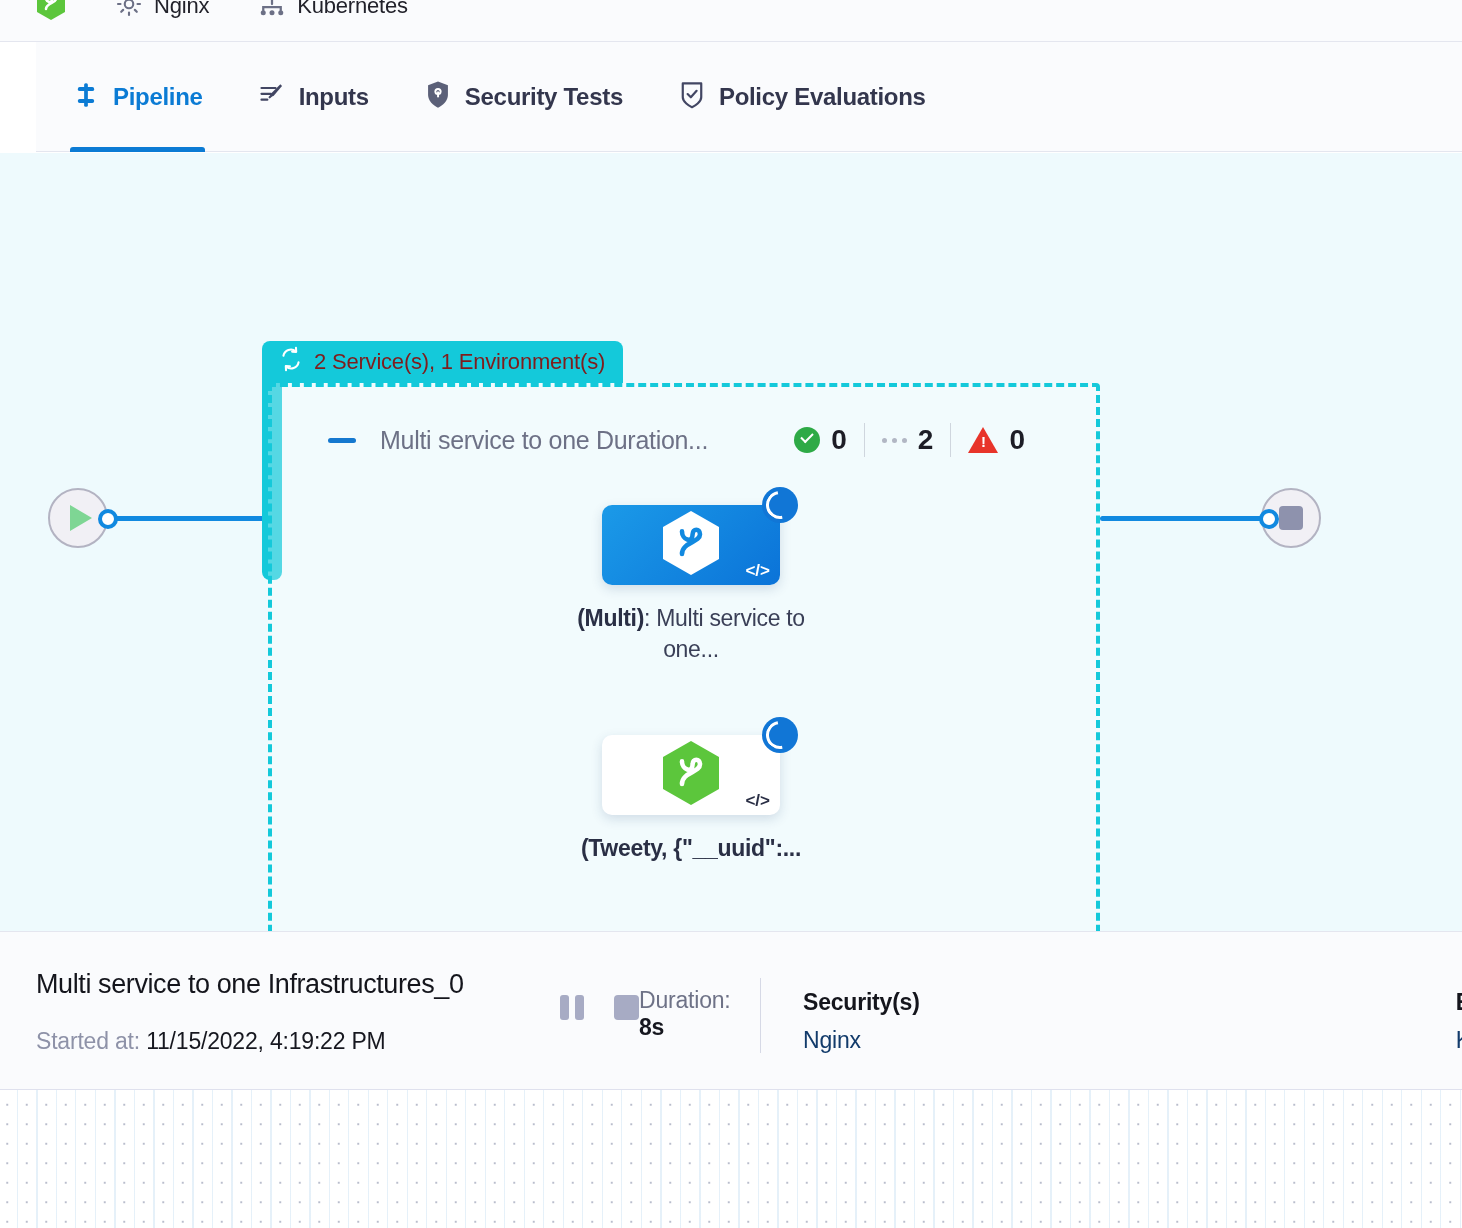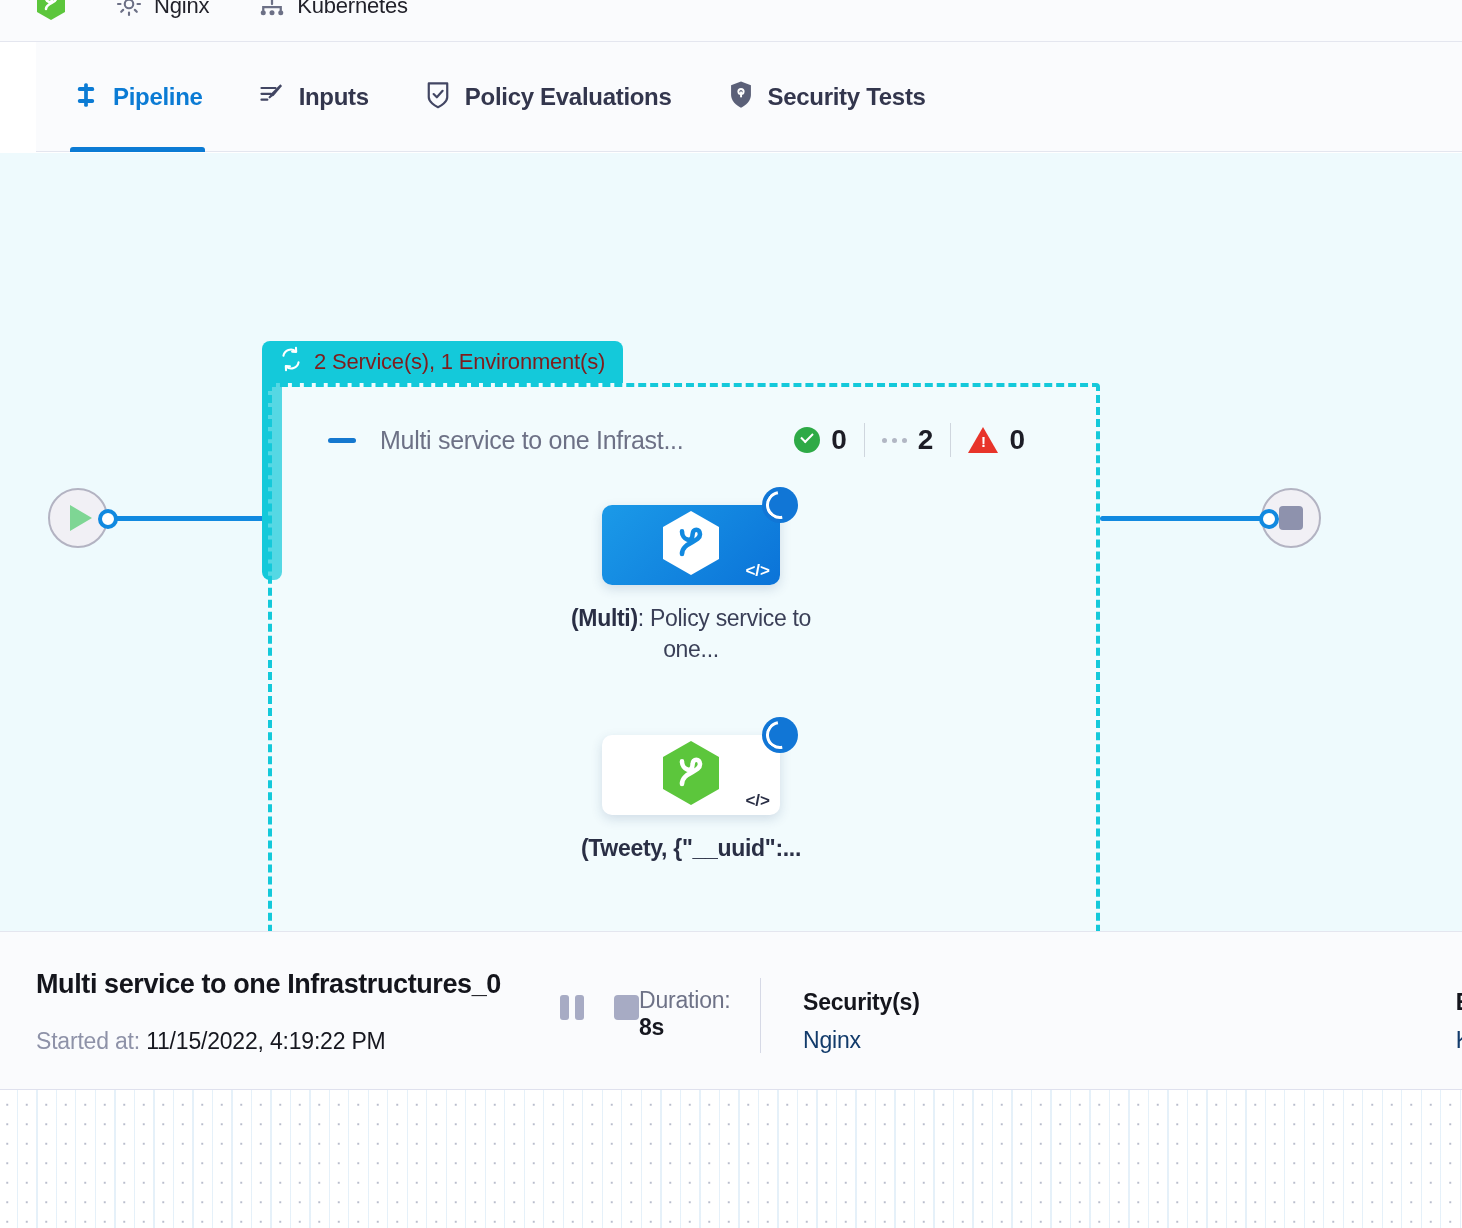--- a/index.html
+++ b/index.html
@@ -162,21 +162,21 @@
   }
   .svclabel b { font-weight: bold; color: #2a2f45; }
 
   
   .detail {
     position: absolute; left: 0; top: 931px; width: 1462px; height: 159px;
     background: #fafbfd; border-top: 1px solid #e4e6ef; border-bottom: 1px solid #dfe1ee;
     display: flex; align-items: flex-start; overflow: hidden;
   }
   .d-left { padding: 37px 0 0 36px; width: 560px; flex: none; }
-  .d-title { font-size: 27px; font-weight: bold; color: #14151c; letter-spacing: -0.4px; }
+  .d-title { font-size: 27px; font-weight: normal; color: #14151c; letter-spacing: -0.4px; }
   .d-sub { margin-top: 28px; font-size: 23px; color: #16171f; letter-spacing: -0.2px; }
   .d-sub .muted { color: #8e92a8; }
   .d-mid {
     width: 200px; flex: none; padding-top: 41px;
     display: flex; align-items: center;
   }
   .d-ctrls { display: flex; align-items: center; gap: 30px; }
   .ic-pause { display: flex; gap: 6px; }
   .ic-pause i { display: block; width: 9px; height: 25px; background: #a7abc4; border-radius: 3px; }
   .ic-stop { width: 25px; height: 25px; background: #a7abc4; border-radius: 4px; }
@@ -254,38 +254,38 @@
           <path d="M3 6h12M3 11h8M3 16h5"></path>
           <path d="M20.6 4.2l-1.4-1.4-8 8-0.7 2.8 2.8-0.7z" fill="#424663" stroke="none"></path>
           <path d="M10 14l2-2"></path>
         </svg>
       </span>
       <span class="tab-label">Inputs</span>
     </div>
 
     <div class="tab">
       <span>
-        <svg width="28" height="30" viewBox="0 0 24 26" fill="none" stroke="#424663" stroke-width="1.9" stroke-linejoin="round">
-          <path d="M4 3h16v12c0 4-5.5 7.5-8 8.6C9.5 22.5 4 19 4 15V3z"></path>
-          <path d="M8.2 12.2l2.8 2.8 5-5.6" stroke-linecap="round"></path>
-        </svg>
-      </span>
-      <span class="tab-label">Policy Evaluations</span>
-    </div>
-
-    <div class="tab">
-      <span>
         <svg width="28" height="30" viewBox="0 0 24 26" fill="#5b6078">
           <path d="M12 1.4L3.4 4.6V13c0 5 4.4 9 8.6 11 4.2-2 8.6-6 8.6-11V4.6L12 1.4z"></path>
           <circle cx="12" cy="10" r="3.1" fill="#ffffff"></circle>
           <circle cx="12" cy="10" r="1.4" fill="#5b6078"></circle>
           <rect x="11.2" y="10" width="1.7" height="5" fill="#ffffff"></rect>
         </svg>
       </span>
       <span class="tab-label">Security Tests</span>
+    </div>
+
+    <div class="tab">
+      <span>
+        <svg width="28" height="30" viewBox="0 0 24 26" fill="none" stroke="#424663" stroke-width="1.9" stroke-linejoin="round">
+          <path d="M4 3h16v12c0 4-5.5 7.5-8 8.6C9.5 22.5 4 19 4 15V3z"></path>
+          <path d="M8.2 12.2l2.8 2.8 5-5.6" stroke-linecap="round"></path>
+        </svg>
+      </span>
+      <span class="tab-label">Policy Evaluations</span>
     </div>
   </div>
 
   <div class="canvas">
 
     <div class="edge edge-left"></div>
     <div class="edge edge-right"></div>
 
     <div class="term term-start">
       <span class="play-tri"></span>
@@ -308,21 +308,21 @@
           <polyline points="7.4,22.4 7.2,18.6 11,18.8"></polyline>
         </svg>
       </span>
       <span>2 Service(s), 1 Environment(s)</span>
     </div>
 
     <div class="grp-box">
 
       <div class="grp-head">
         <span class="collapse-dash"></span>
-        <span class="grp-title">Multi service to one Infrast...</span>
+        <span class="grp-title">Multi service to one Duration...</span>
       </div>
 
       <div class="counters">
         <div class="ctr">
           <span class="ic-check"></span>
           <span class="ctr-num">0</span>
         </div>
         <span class="ctr-div"></span>
         <div class="ctr">
           <span class="ic-dots">
@@ -344,21 +344,21 @@
           <span>
             <svg width="62" height="68" viewBox="0 0 30 34">
               <polygon points="15,1 29,9 29,25 15,33 1,25 1,9" fill="#ffffff"></polygon>
               <path d="M10.5 22.5 C10.5 16.5, 19.5 16.8, 19.5 12.6 C19.5 9.6, 15.8 9.6, 15.8 12.6 C15.8 17.4, 10.5 15.4, 10.5 11.2" stroke="#1189e0" stroke-width="2.3" fill="none" stroke-linecap="round"></path>
             </svg>
           </span>
           <span class="code-glyph light">&lt;/&gt;</span>
           <span class="spinner"></span>
         </div>
         <div class="svclabel">
-          <b>(Multi)</b><span>: Policy service to one...</span>
+          <b>(Multi)</b><span>: Multi service to one...</span>
         </div>
       </div>
 
       <div class="svcnode" style="left:330px; top:348px;">
         <div class="svcbox white">
           <span>
             <svg width="62" height="68" viewBox="0 0 30 34">
               <polygon points="15,1 29,9 29,25 15,33 1,25 1,9" fill="#5cc63c"></polygon>
               <path d="M10.5 22.5 C10.5 16.5, 19.5 16.8, 19.5 12.6 C19.5 9.6, 15.8 9.6, 15.8 12.6 C15.8 17.4, 10.5 15.4, 10.5 11.2" stroke="#ffffff" stroke-width="2.3" fill="none" stroke-linecap="round"></path>
             </svg>

